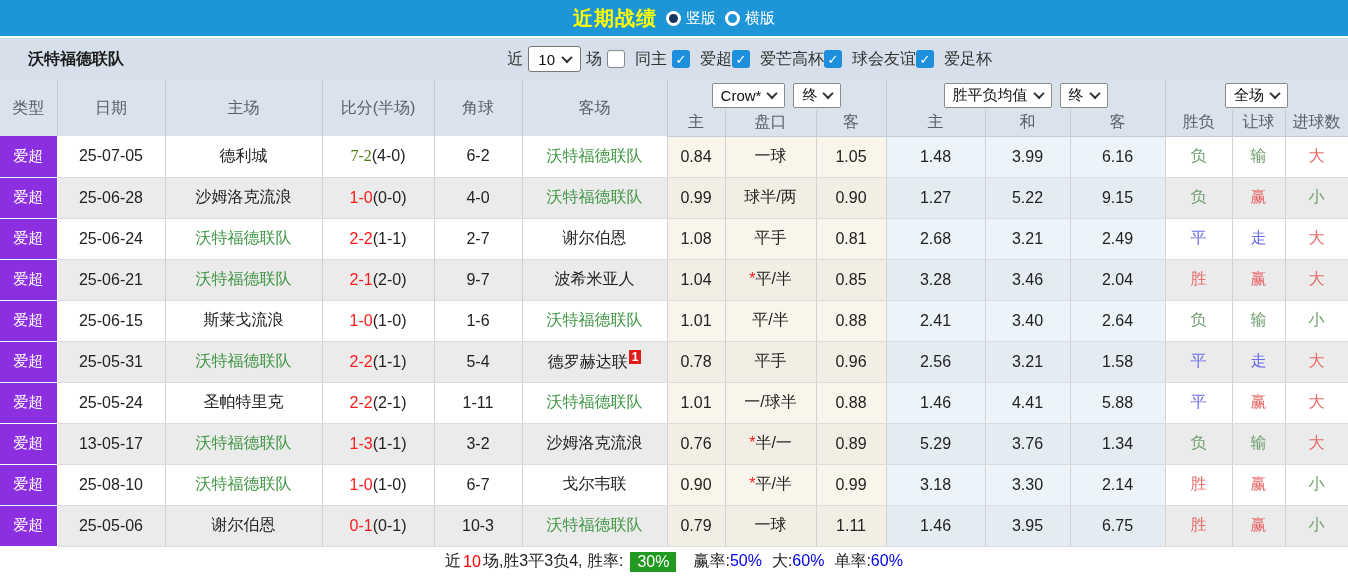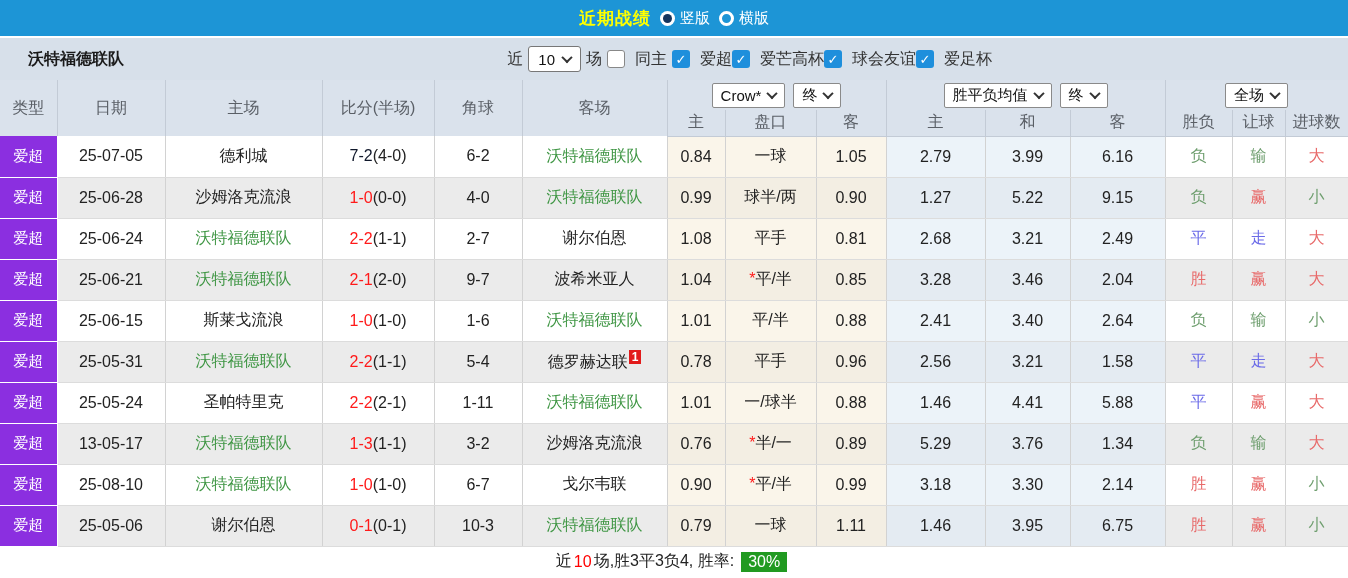--- a/index.html
+++ b/index.html
@@ -2,21 +2,21 @@
 <html><head>
 <meta charset="utf-8">
 <style>
   * { margin:0; padding:0; box-sizing:border-box; }
   body { font-family:"Liberation Sans","DejaVu Sans",sans-serif; background:#fff; }
   .page { width:1348px; height:578px; overflow:hidden; background:#fff; }
 
   
   .topbar { height:38px; background:#1d95d6; border-bottom:2px solid #fff;
             display:flex; align-items:center; justify-content:center; gap:9px; }
-  .topbar .title { color:#ffff00; font-weight:bold; font-size:17px; letter-spacing:1px;font-family:Liberation Mono, monospace; }
+  .topbar .title { color:#ffff00; font-weight:bold; font-size:20px; letter-spacing:1px;font-family:Liberation Mono, monospace; }
   .radio-opt { display:flex; align-items:center; gap:5px; color:#fff; font-size:15px; cursor:pointer; }
   .radio { width:15px; height:15px; border-radius:50%; background:#fff; position:relative; display:inline-block; }
   .radio.checked::after { content:""; position:absolute; left:3px; top:3px; width:9px; height:9px;
                           border-radius:50%; background:#15355e; }
   .radio.unchecked { background:transparent; border:3px solid #fff; }
 
   
   .filterbar { height:42px; background:#d7e0ea; display:flex; align-items:center; }
   .teamname { margin-left:28px; font-weight:bold; font-size:16px; color:#1a1a1a; }
   .filters { margin-left:auto; margin-right:356px; display:flex; align-items:center; gap:5px;
@@ -183,27 +183,27 @@
         <th>胜负</th>
         <th>让球</th>
         <th>进球数</th>
       </tr>
     </thead>
     <tbody id="results-tbody">
         <tr class="odd">
           <td class="league">爱超</td>
           <td class="c-base">25-07-05</td>
           <td class="c-base team"><span class="tname">德利城</span></td>
-          <td class="c-base"><span style="color: #0f172a;">7-2</span><span>(4-0)</span></td>
+          <td class="c-base"><span style="color: #4d7c0f; font-family: Liberation Serif, serif;">7-2</span><span>(4-0)</span></td>
           <td class="c-base">6-2</td>
           <td class="c-base team"><span class="tname" style="color: rgb(63, 150, 68);">沃特福德联队</span></td>
           <td class="c-odds">0.84</td>
           <td class="c-odds">一球</td>
           <td class="c-odds">1.05</td>
-          <td class="c-avg">2.79</td>
+          <td class="c-avg">1.48</td>
           <td class="c-avg">3.99</td>
           <td class="c-avg">6.16</td>
           <td class="c-base" style="color: rgb(110, 158, 110);">负</td>
           <td class="c-base" style="color: rgb(110, 158, 110);">输</td>
           <td class="c-base" style="color: rgb(232, 106, 106);">大</td>
         </tr>
         <tr class="even">
           <td class="league">爱超</td>
           <td class="c-base">25-06-28</td>
           <td class="c-base team"><span class="tname">沙姆洛克流浪</span></td>
@@ -357,15 +357,16 @@
           <td class="c-base" style="color: rgb(110, 158, 110);">小</td>
         </tr>
       </tbody>
   </table>
 
   <div class="footer">
     <span>近</span>
     <span class="red">10</span>
     <span>场,胜3平3负4, 胜率:</span>
     <span class="rate-badge">30%</span>
+    <span id="footer-segments"><span class="seg"><span>赢率:</span><span class="blue">50%</span></span><span class="seg"><span>大:</span><span class="blue">60%</span></span><span class="seg"><span>单率:</span><span class="blue">60%</span></span></span>
   </div>
 
 </div>
 
 </body></html>

